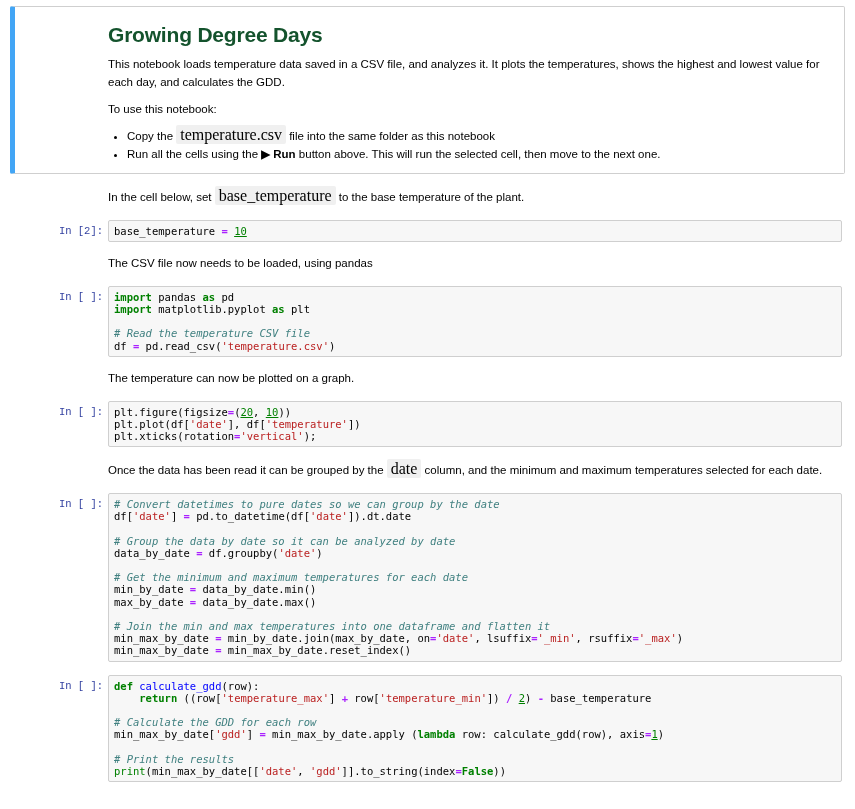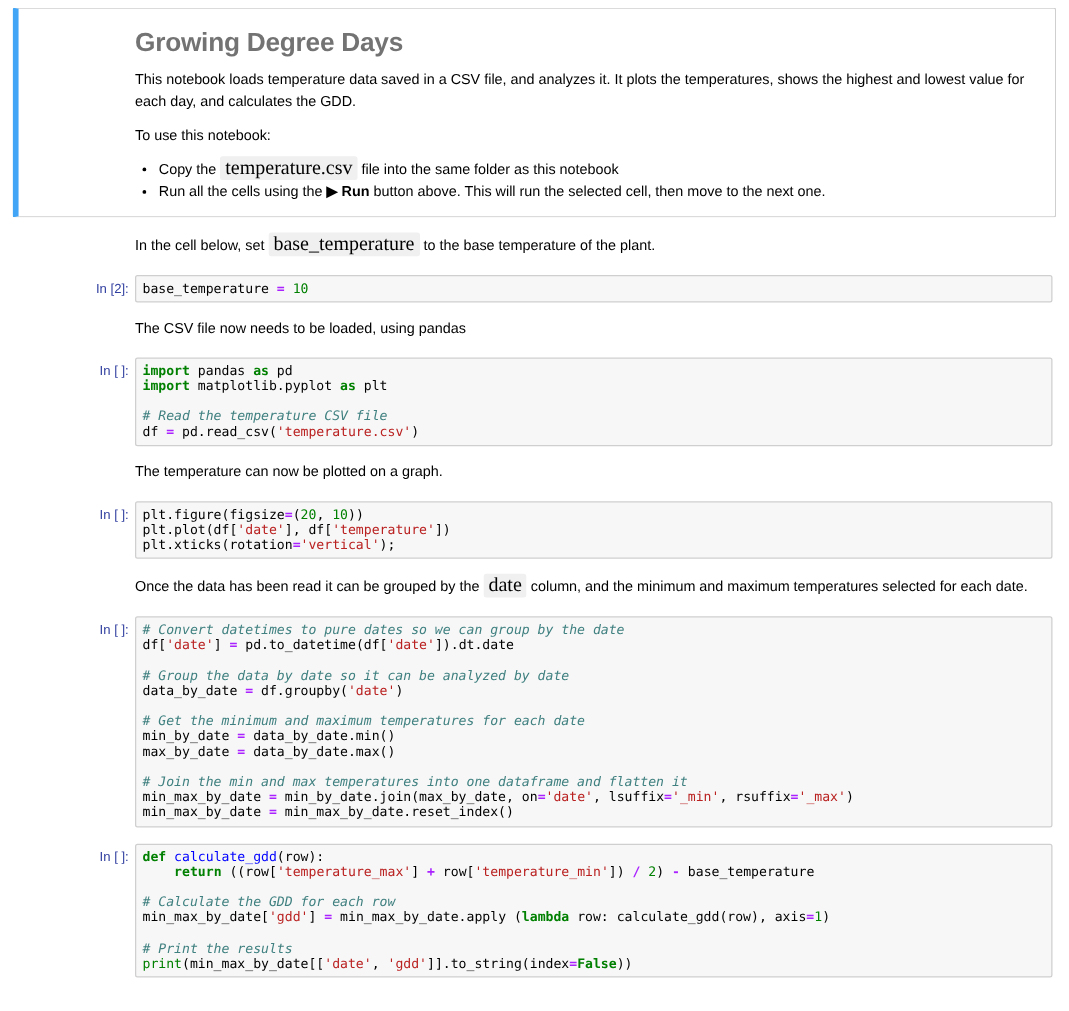--- a/index.html
+++ b/index.html
@@ -16,21 +16,21 @@
     margin:0 10px 13px 10px;
     border:1px solid var(--cell-border, #cfcfcf);
     border-left:5px solid var(--selected-cell-bar, #42a5f5);
     border-radius:2px;
     background:#fff;
     padding:4px 12px 10px 93px;
     box-sizing:border-box;
   }
   .md-cell-selected h1 {
     margin:12px 0 0 0;
-    font-size:21px; line-height:24px; font-weight:700; color:#737373;
+    font-size:21px; line-height:24px; font-weight:700; color:#14532d;
     letter-spacing:-0.2px;
   }
   .md-cell-selected p { margin:9px 0 0 0; }
   .md-cell-selected ul { margin:8px 0 0 0; padding-left:19px; }
   .md-cell-selected li { line-height:17.25px; font-size:11.5px; }
   p.md-p { font-size:11.5px; line-height:17.8px; }
 
   .md-row {
     padding-left:108px; padding-right:14px;
     margin-bottom:13px;
@@ -49,41 +49,41 @@
 
   
   .code-row {
     display:flex; align-items:flex-start;
     margin-bottom:13px;
     padding-right:13px;
   }
   .prompt {
     width:108px; box-sizing:border-box; flex:none;
     text-align:right; padding-right:5px; padding-top:5px;
-    font-family:Liberation Sans, sans-serif;
+    font-family:Liberation Mono, monospace;
     font-size:10.5px; line-height:12.2px;
     color: var(--prompt-text, #303f9f);
     white-space:pre;
   }
   .code-box {
     flex:1; margin:0;
     border:1px solid var(--cell-border, #cfcfcf);
     border-radius:2px;
     background: var(--code-cell-bg, #f7f7f7);
     padding:4px 5px;
     font-family:"DejaVu Sans Mono", monospace;
     font-size:10.5px; line-height:12.2px;
     color:#000;
     overflow:hidden;
   }
   .cm-line { white-space:pre; min-height:12.2px; }
 
   .tok-k { color: var(--keyword, #008000); font-weight:bold; }
   .tok-b { color: var(--builtin, #008000); }
-  .tok-n { color: var(--number, #008000); }
+  .tok-n { color: var(--number, #008000); text-decoration: underline; }
   .tok-s { color: var(--string, #ba2121); }
   .tok-c { color: var(--comment, #408080); font-style:italic; }
   .tok-o { color: var(--operator, #aa22ff); font-weight:bold; }
   .tok-f { color: var(--function-name, #0000ff); }
 </style>
 </head>
 <body>
 
 <div class="nb">
 

